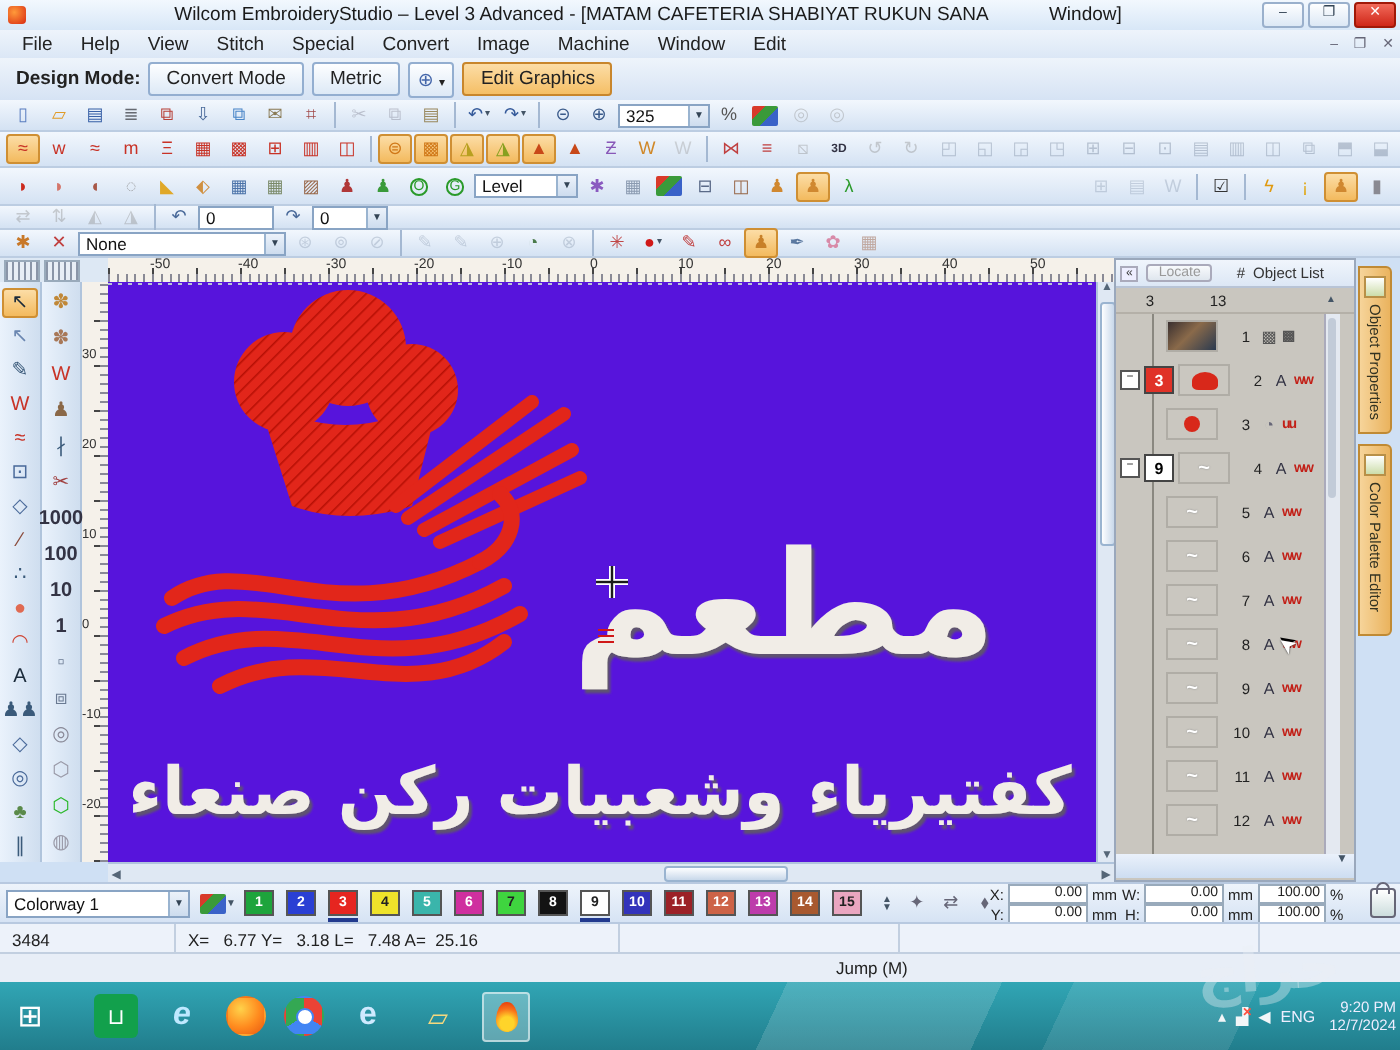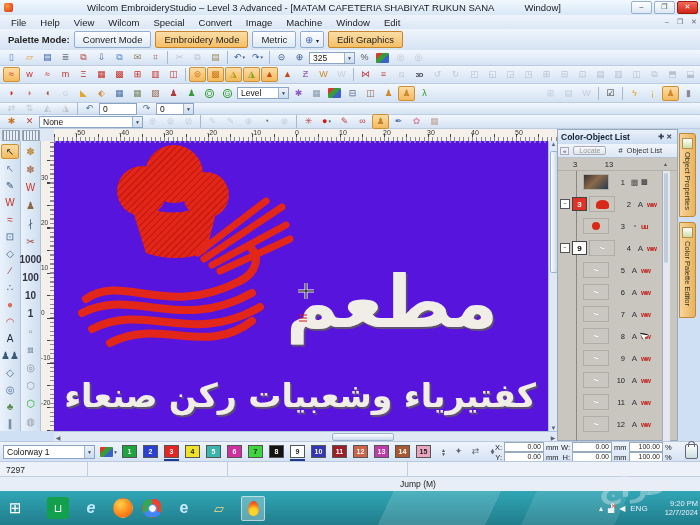--- a/index.html
+++ b/index.html
@@ -109,21 +109,21 @@
   #xywh .fr{position:absolute;left:0;display:flex;align-items:center;gap:2px}
   .fl{width:9px;text-align:right}
   .fin{width:34px;height:8px;background:#fff;border:1px solid #9ab;font-size:7px;padding:0 2px;text-align:right}
   .fun{width:13px}
   .locki{position:absolute;right:2px;top:3px;width:11px;height:13px;border:1px solid #667;border-radius:2px;background:linear-gradient(#fff,#cdd)}
   .locki::before{content:"";position:absolute;left:2px;top:-4px;width:5px;height:5px;border:1px solid #667;border-bottom:none;border-radius:4px 4px 0 0}
   
   #statusbar{left:0;top:461px;width:700px;height:15px;background:#edf2fa;border-top:1px solid #b8c9e0;display:flex;font-size:8.5px}
   .scell{border-right:1px solid #c2cfe0;display:flex;align-items:center;padding-left:6px;box-sizing:border-box;white-space:pre}
   #promptbar{left:0;top:476px;width:700px;height:15px;background:#e8eef7;border-top:1px solid #c2cfe0;font-size:8.5px}
-  #prompttxt{position:absolute;left:400px;top:2px}
+  #prompttxt{position:absolute;left:418px;top:2px}
   
   #taskbar{left:0;top:491px;width:700px;height:34px;background:linear-gradient(#31a6b5,#217d8c);overflow:hidden}
   #tstreaks{position:absolute;inset:0;background:
      linear-gradient(115deg,transparent 55%,rgba(255,255,255,.14) 55% 70%,transparent 70%),
      linear-gradient(115deg,transparent 75%,rgba(255,255,255,.10) 75% 88%,transparent 88%)}
   #tkapps{position:absolute;left:2px;top:0;height:34px;display:flex;align-items:center;gap:9px}
   .tk{width:24px;height:25px;display:flex;align-items:center;justify-content:center;border:1px solid transparent;position:relative}
   .tk.active{background:rgba(255,255,255,.28);border-color:rgba(255,255,255,.55);border-radius:2px}
   .tk-start{color:#fff;font-size:15px;margin-right:10px}
   .tk-store{background:#12a04c;border-radius:3px;color:#fff;font-size:11px;width:20px;height:20px}
@@ -132,21 +132,21 @@
   .tk-cr{background:conic-gradient(#ea4335 0 33%,#4285f4 33% 66%,#34a853 66%);border-radius:50%;width:18px;height:18px}
   .tk-cr::after{content:"";position:absolute;width:7px;height:7px;background:#fff;border:1px solid #4285f4;border-radius:50%}
   .tk-edge{color:#cfeaff;font-size:16px;font-weight:bold}
   .tk-fx{color:#f5d87e;font-size:13px}
   .flameshape{width:11px;height:15px;background:radial-gradient(circle at 50% 72%,#ffd42a 28%,#f8721a 60%,#e33008);
     border-radius:50% 50% 50% 50%/62% 62% 40% 40%}
   .tk-flame{background:#fdfdfd;border-radius:2px;width:22px;height:23px}
   #tktray{position:absolute;right:2px;top:0;height:34px;display:flex;align-items:center;gap:5px;color:#eef;font-size:8px}
   .trayic{position:relative;font-size:8px;color:#f2f6f8}
   .trayx{position:absolute;right:-2px;top:-2px;color:#ff5040;font-size:6px;font-weight:bold}
-  #clock{text-align:right;font-size:7.5px;line-height:9px;margin-left:12px}
+  #clock{text-align:right;font-size:7.5px;line-height:9px;margin-left:2px}
   #watermark{position:absolute;left:598px;top:468px;font-size:30px;font-weight:bold;color:rgba(235,240,245,.38);
     transform:rotate(-4deg);font-family:"DejaVu Sans",sans-serif;pointer-events:none}
 </style>
 </head>
 <body>
 
 <div id="titlebar" class="abs">
   <div id="appicon"></div>
   <div id="titletxt">
     <span>Wilcom EmbroideryStudio – Level 3 Advanced - [MATAM CAFETERIA SHABIYAT RUKUN SANA</span>
@@ -154,34 +154,33 @@
   </div>
   <div class="wbtn">–</div>
   <div class="wbtn">❐</div>
   <div class="wbtn close">✕</div>
 </div>
 
 <div id="menubar" class="abs">
   <div class="mitem">File</div>
     <div class="mitem">Help</div>
     <div class="mitem">View</div>
-    <div class="mitem">Wilcom</div>
+    <div class="mitem">Stitch</div>
     <div class="mitem">Special</div>
     <div class="mitem">Convert</div>
     <div class="mitem">Image</div>
     <div class="mitem">Machine</div>
     <div class="mitem">Window</div>
     <div class="mitem">Edit</div>
     <div id="mdibtns">– ❐ ✕</div>
 </div>
 
 <div id="modebar" class="abs">
-  <span id="modelabel">Palette Mode:</span>
+  <span id="modelabel">Design Mode:</span>
   <div class="mbtn">Convert Mode</div>
-  <div class="mbtn act">Embroidery Mode</div>
   <div class="mbtn">Metric</div>
   <div class="mbtn sm"><span style="color:#46a">⊕</span> <span style="font-size:6px">▾</span></div>
   <div class="mbtn act">Edit Graphics</div>
 </div>
 
 <div class="tstrip abs" style="top:50px;height:16px">
   <span style="display: contents;"><div class="tbi">
         <span style="color: rgb(90, 126, 192);">▯</span>
       </div><div class="tbi">
         <span style="color: rgb(224, 155, 40);">▱</span>
@@ -621,24 +620,20 @@
 </div>
 <div id="hscroll" class="abs">
   <span style="width:8px;text-align:center">◀</span>
   <div style="flex:1;position:relative;height:8px">
     <div class="sthumbh" style="position:absolute;left:270px;width:60px"></div>
   </div>
   <span style="width:8px;text-align:center">▶</span>
 </div>
 
 <div id="panel" class="abs">
-  <div id="panelhdr">
-    <span>Color-Object List</span>
-    <span class="hic"><span>✚</span><span>✕</span></span>
-  </div>
   <div id="panelcols">
     <span style="border:1px solid #aab;background:#eef;padding:0 2px;font-size:6px">«</span>
     <span class="locbtn">Locate</span>
     <span style="margin-left:8px">#</span>
     <span>Object List</span>
   </div>
   <div id="panelcounts">
     <span style="width:34px;text-align:center">3</span>
     <span style="width:34px;text-align:center">13</span>
     <span style="margin-left:auto;margin-right:9px;font-size:5px;color:#456">▲</span>
@@ -809,21 +804,22 @@
     <span class="fl">H:</span>
     <span class="fin">0.00</span>
     <span class="fun">mm</span>
     <span class="fin" style="width:28px">100.00</span>
     <span>%</span>
   </div>
   <div class="locki"></div>
 </div>
 
 <div id="statusbar" class="abs">
-  <div class="scell" style="width:88px">7297</div>
+  <div class="scell" style="width:88px">3484</div>
+  <div class="scell" style="width:222px">X=   6.77 Y=   3.18 L=   7.48 A=  25.16</div>
   <div class="scell" style="width:140px"></div>
   <div class="scell" style="width:180px"></div>
   <div class="scell" style="flex:1;border-right:none"></div>
 </div>
 <div id="promptbar" class="abs">
   <span id="prompttxt">Jump (M)</span>
 </div>
 
 <div id="taskbar" class="abs">
   <div id="tstreaks"></div>

